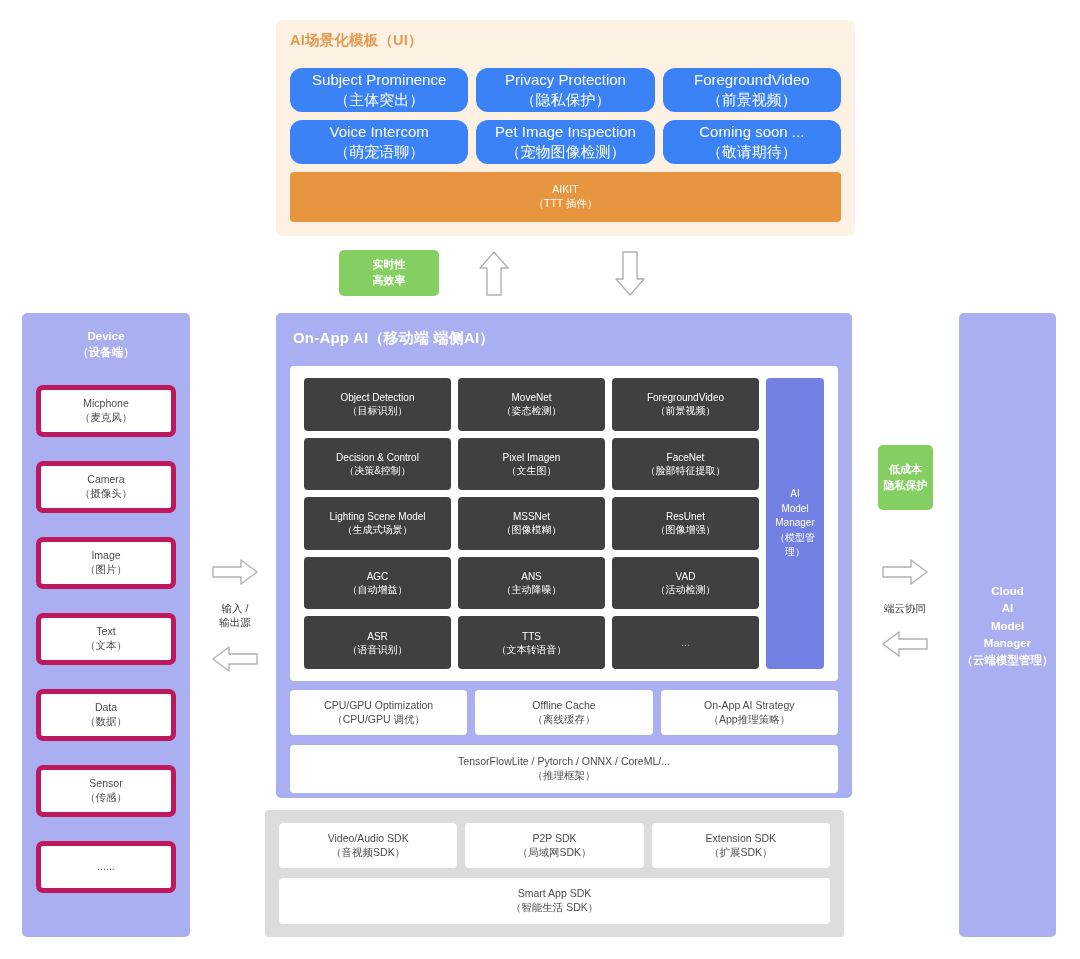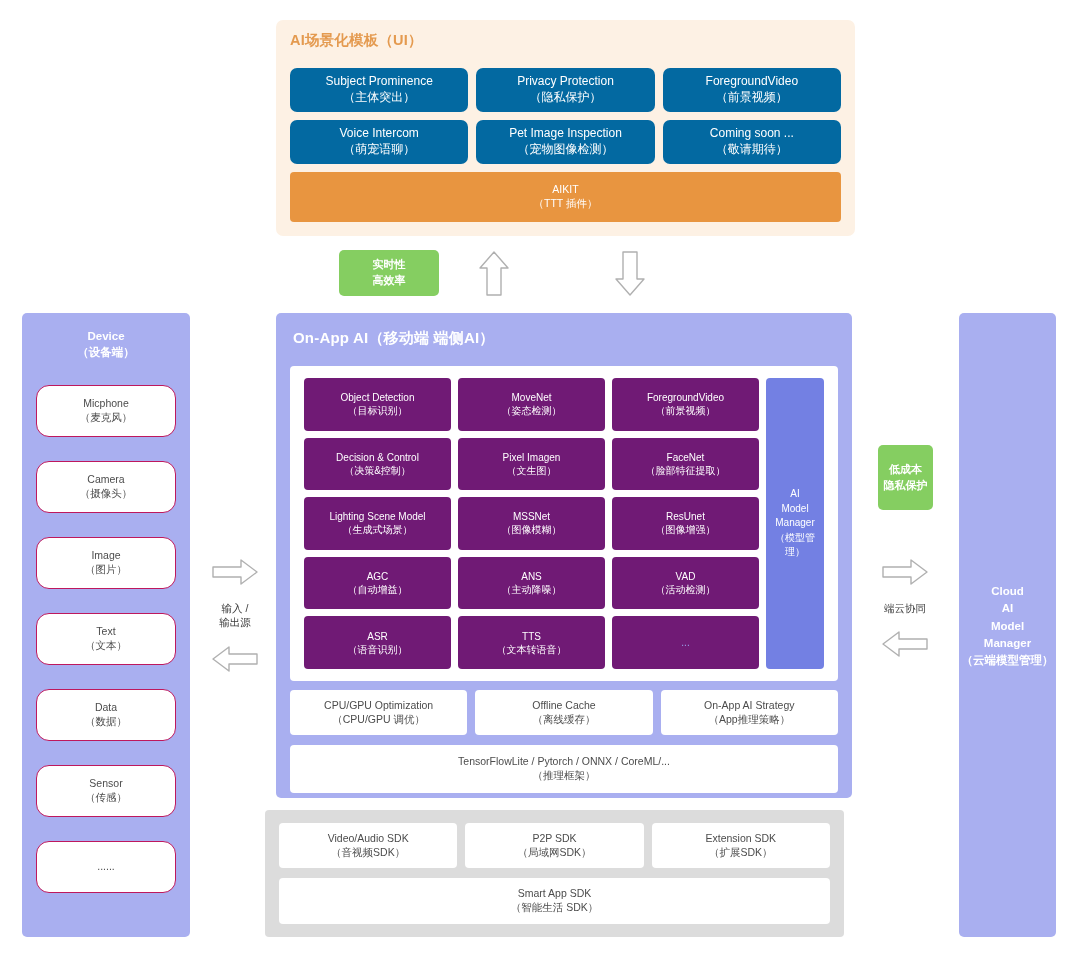--- a/index.html
+++ b/index.html
@@ -31,22 +31,22 @@
     font-size: 14.5px; color: #E49A4F; font-weight: 700;
     letter-spacing: .2px;
   }
   #ui-grid {
     position: absolute; left: 14px; top: 48px;
     width: 551px;
     display: grid; grid-template-columns: repeat(3, 1fr);
     gap: 8px 8px;
   }
   .ui-cell {
-    height: 44px; background: #0369a1; border-radius: 7px;
-    color: #ffffff; font-size: 12px;
+    height: 44px; background: #3b82f6; border-radius: 12px;
+    color: #ffffff; font-size: 15px;
   }
   #aikit {
     position: absolute; left: 14px; top: 152px;
     width: 551px; height: 50px;
     background: #E89540; border-radius: 4px;
     color: #ffffff; font-size: 10.5px;
   }
 
   
   .green-badge {
@@ -73,21 +73,21 @@
     text-align: center; color: #ffffff;
     font-size: 11.5px; font-weight: 700; line-height: 1.4;
   }
   #device-list {
     position: absolute; left: 14px; top: 72px;
     width: 140px;
     display: flex; flex-direction: column; gap: 24px;
   }
   .device-box {
     height: 52px; background: #ffffff;
-    border: 1px solid #be185d; border-radius: 13px;
+    border: 5px solid #be185d; border-radius: 7px;
     color: #4C4C4C; font-size: 10.5px;
   }
 
   
   .conn { position: absolute; text-align: center; }
   #conn-left  { left: 198px; top: 558px; width: 74px; }
   #conn-right { left: 868px; top: 558px; width: 74px; }
   .conn .lbl {
     font-size: 10.5px; color: #3B3B3B; line-height: 1.38;
     margin: 15px 0; font-weight: 400;
@@ -112,21 +112,21 @@
   }
   #model-grid {
     position: absolute; left: 14px; top: 12px;
     width: 455px; height: 291px;
     display: grid;
     grid-template-columns: repeat(3, 1fr);
     grid-template-rows: repeat(5, 1fr);
     gap: 7px 7px;
   }
   .model-cell {
-    background: #701a75; border-radius: 4px;
+    background: #404040; border-radius: 4px;
     color: #ffffff; font-size: 10px;
   }
   .model-cell.faint { color: #98A2E9; font-size: 10px; }
   #model-manager {
     position: absolute; right: 14px; top: 12px;
     width: 58px; height: 291px;
     background: #7380E3; border-radius: 4px;
     color: #ffffff; font-size: 10px; line-height: 1.45;
   }
   #opt-row {

